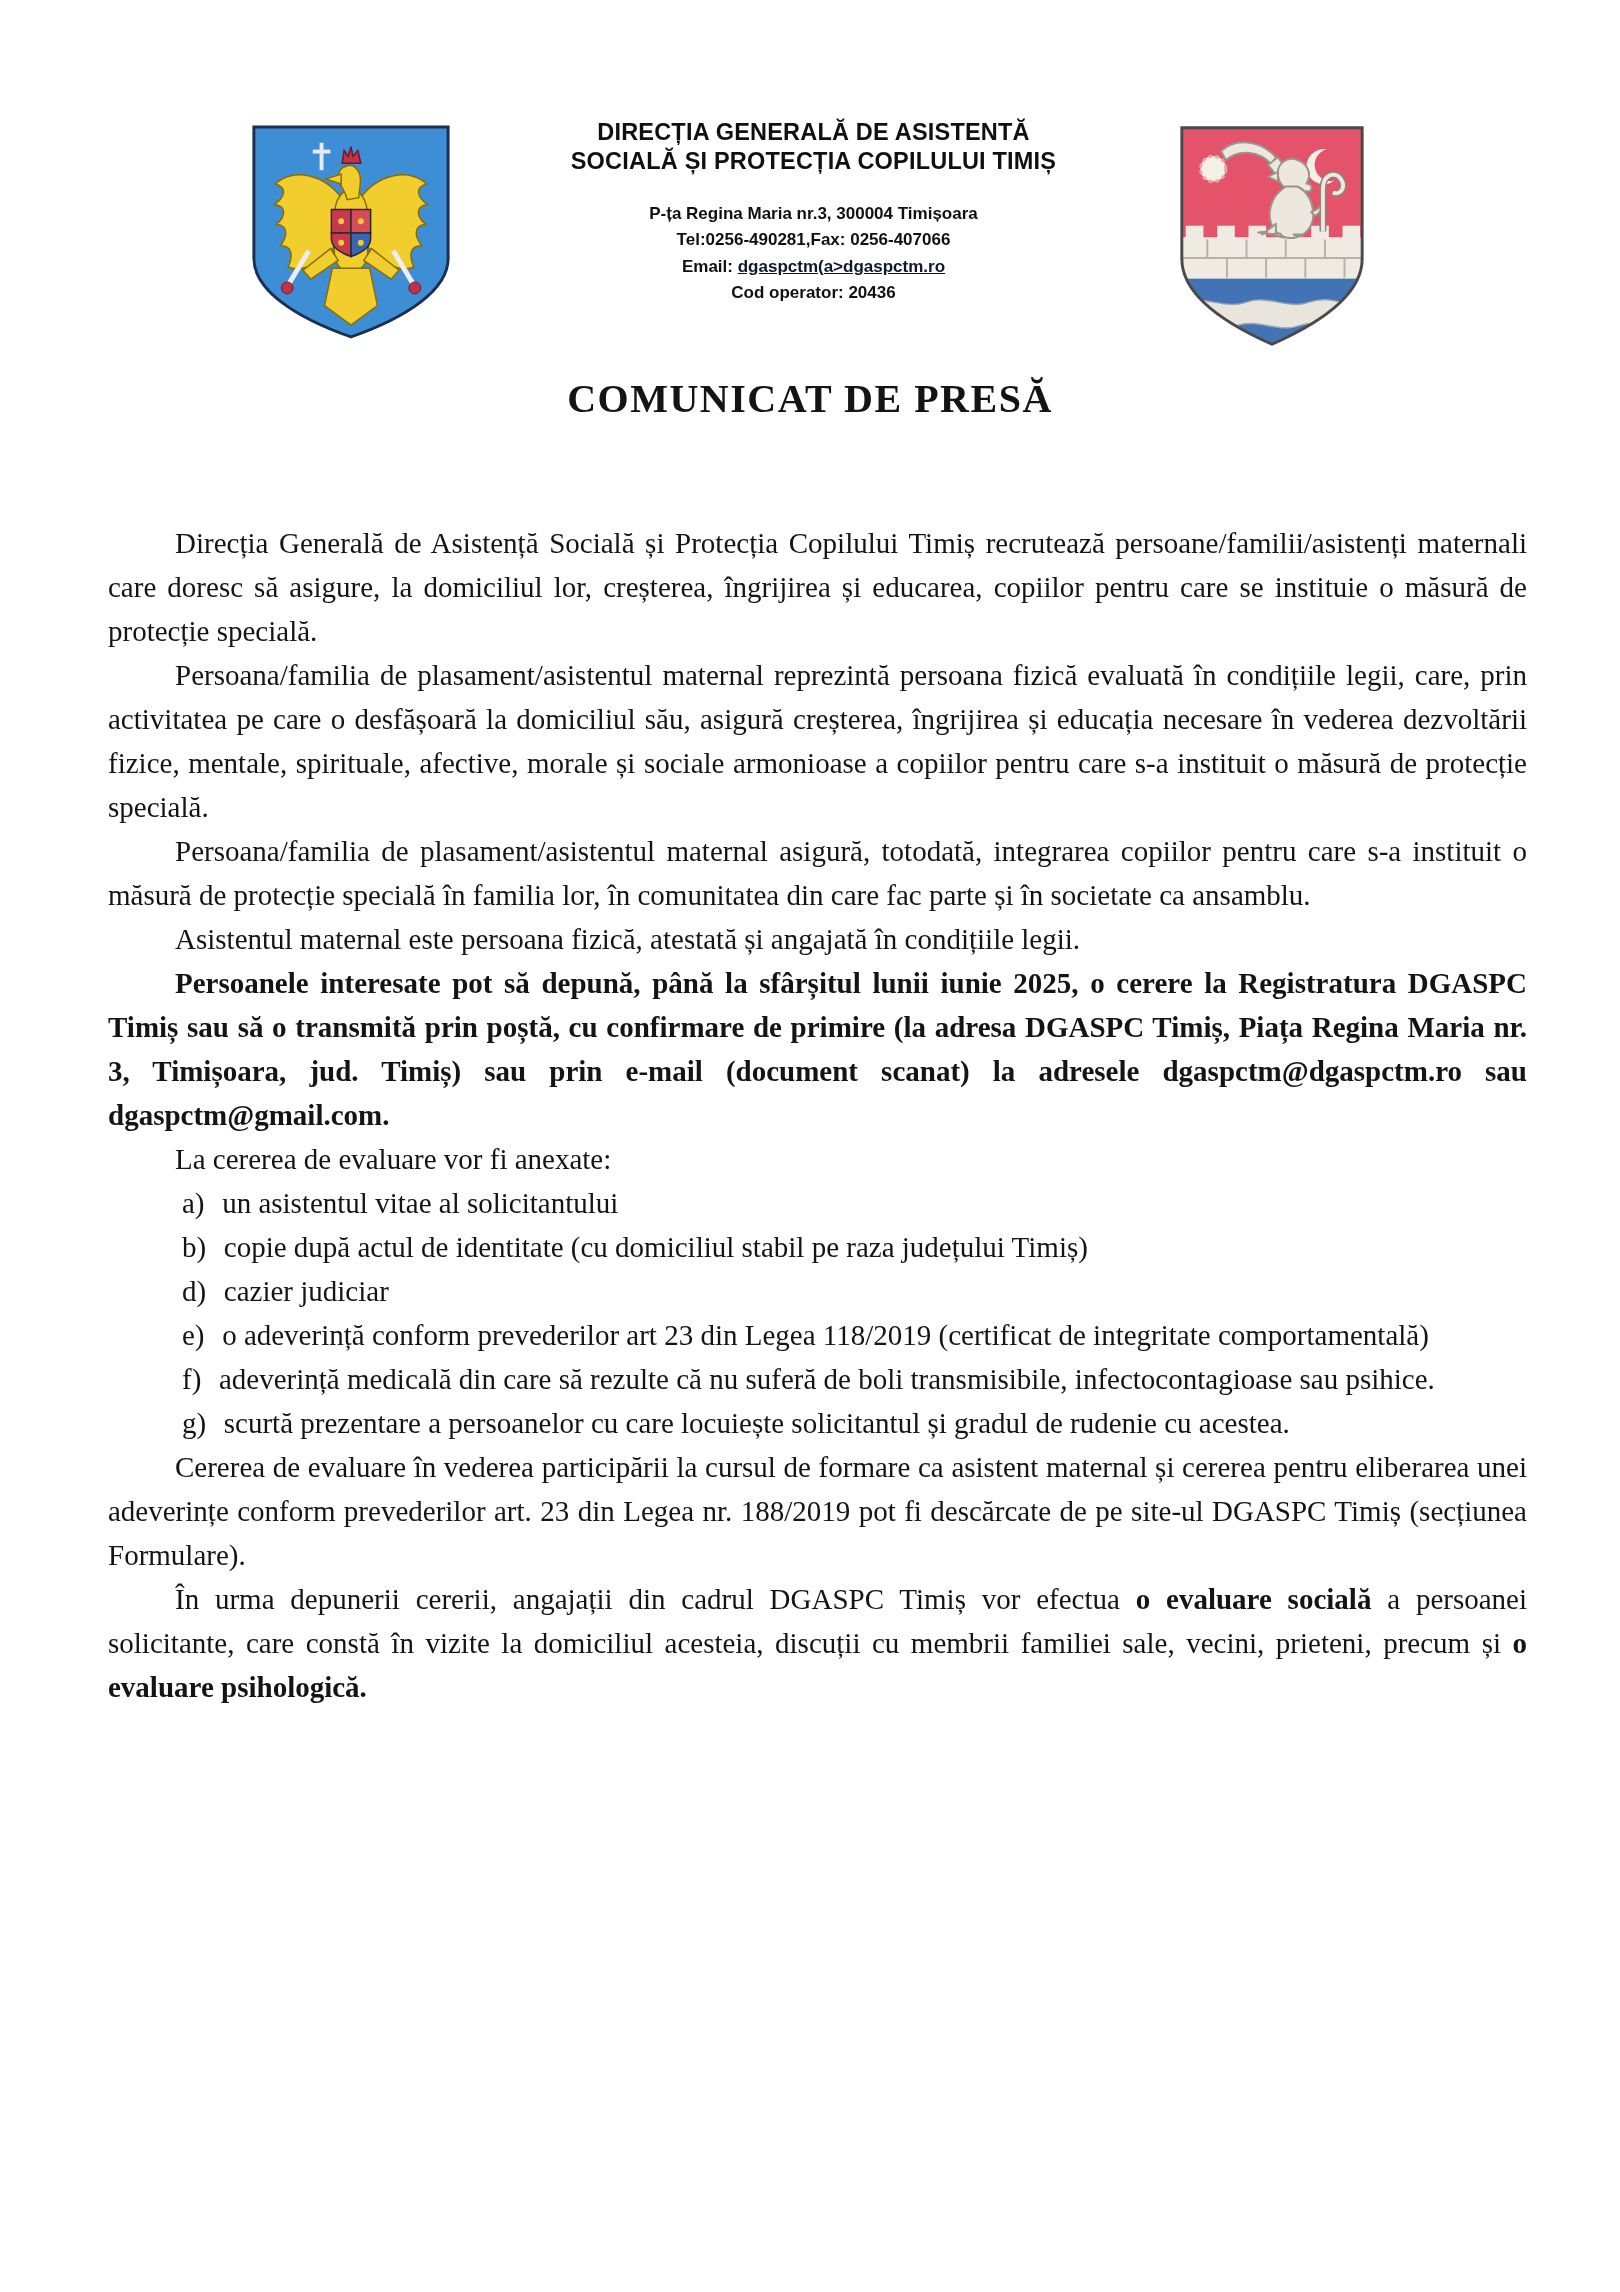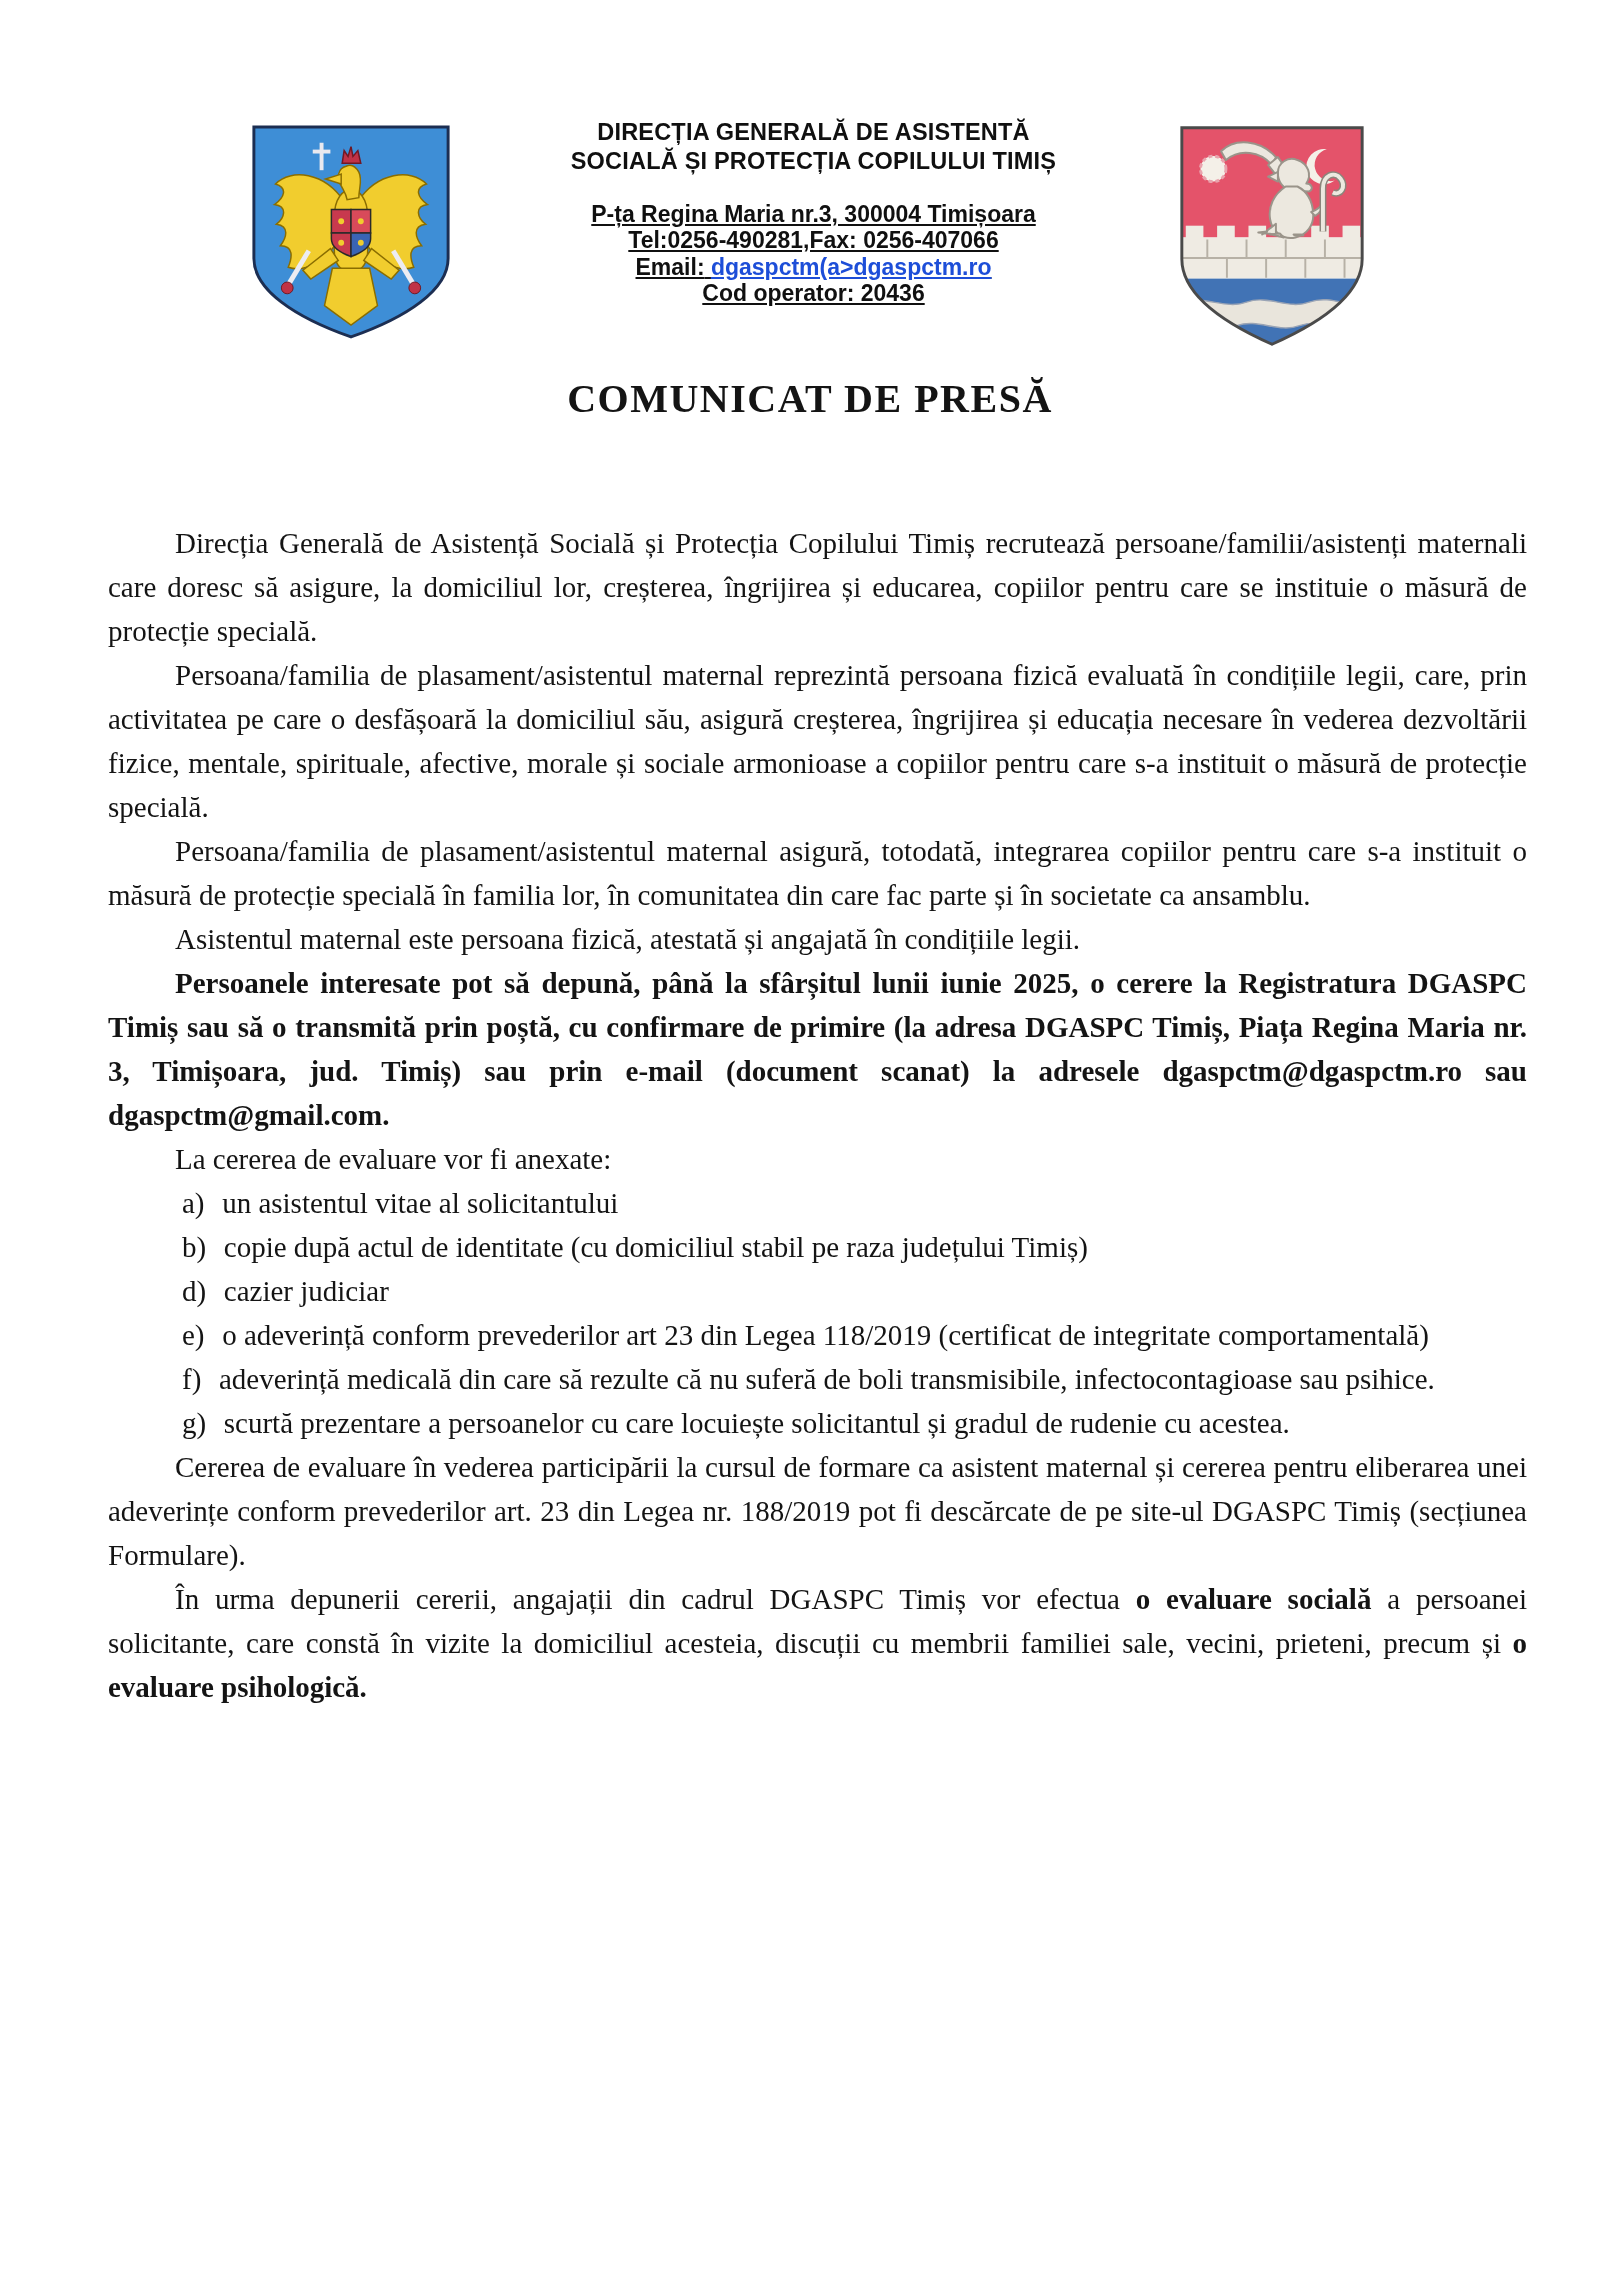--- a/index.html
+++ b/index.html
@@ -11,23 +11,23 @@
   .page{position:absolute;inset:0;overflow:hidden;padding-left:8px;}
   .emblem{position:absolute;}
   .emblem.left{left:248px;top:123px;width:206px;height:218px;}
   .emblem.right{left:1174px;top:121px;width:196px;height:229px;}
   .emblem svg{width:100%;height:100%;display:block;}
   .header-text{
     position:absolute;left:490px;top:118px;width:647px;text-align:center;
     font-family:"Liberation Sans",sans-serif;font-weight:bold;color:#101010;
   }
   .org{font-size:23.5px;line-height:29px;letter-spacing:0.2px;}
-  .contact{font-size:23px;line-height:26.5px;text-decoration:underline;}
+  .contact{font-size:17px;line-height:26.5px;}
   .contact-gap{height:24.5px;}
-  .link{color:#1d4ed8;text-decoration:underline;cursor:pointer;}
+  .link{color:#0f172a;text-decoration:underline;cursor:pointer;}
   .doc-title{
     position:absolute;left:0;top:378px;width:100%;text-align:center;
     font-weight:bold;font-size:40px;line-height:41px;letter-spacing:1.5px;font-family:Liberation Serif, serif;
   }
   .body-text{
     position:absolute;left:108px;top:521px;width:1419px;
     font-size:29px;line-height:44px;text-align:justify;
   }
   .body-text p{margin:0;text-indent:67px;}
   .body-text p.li{text-indent:74px;}

